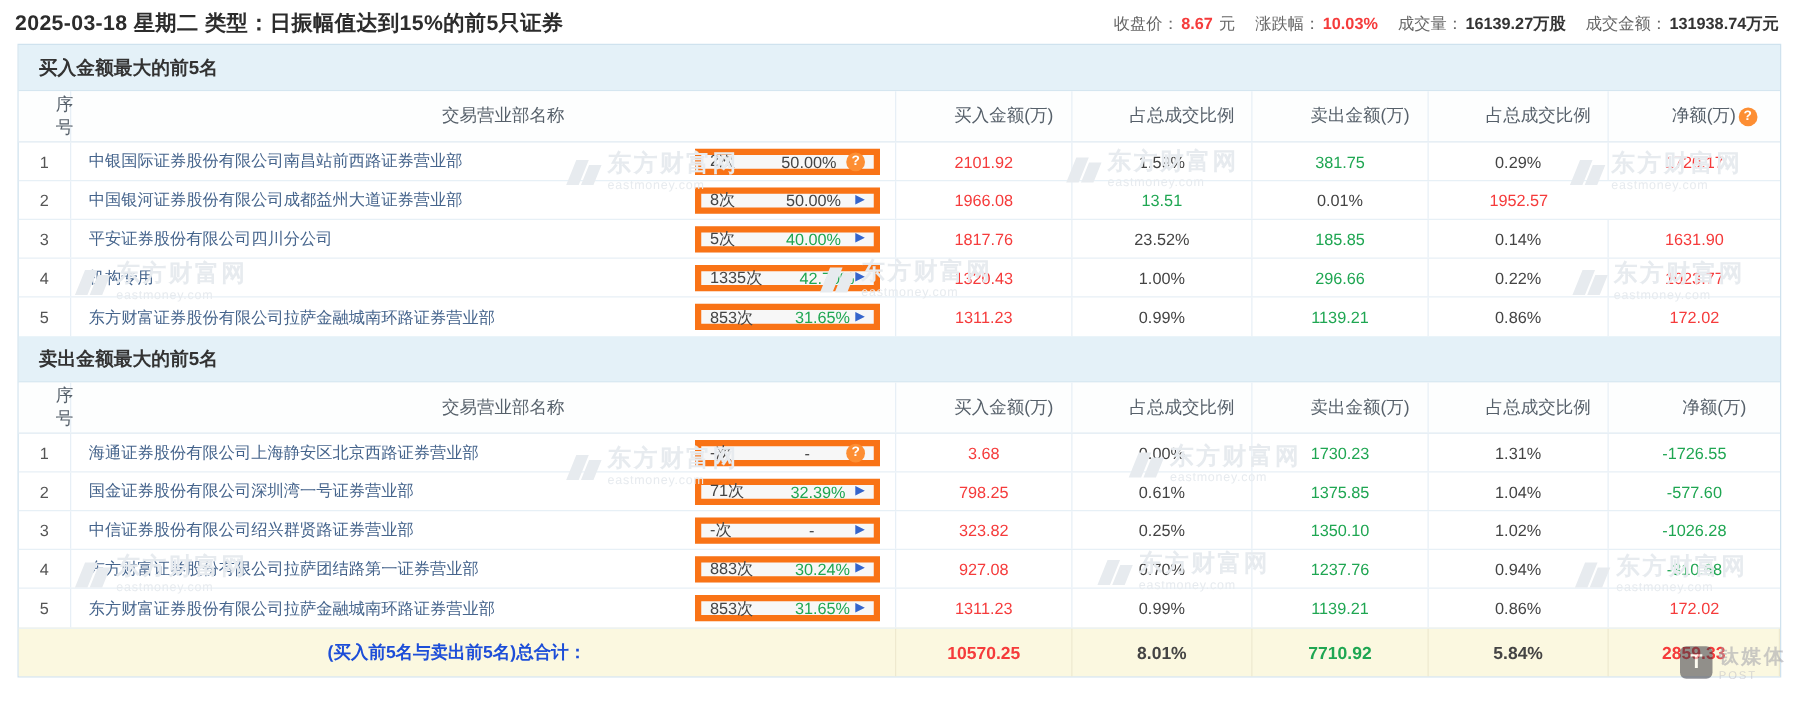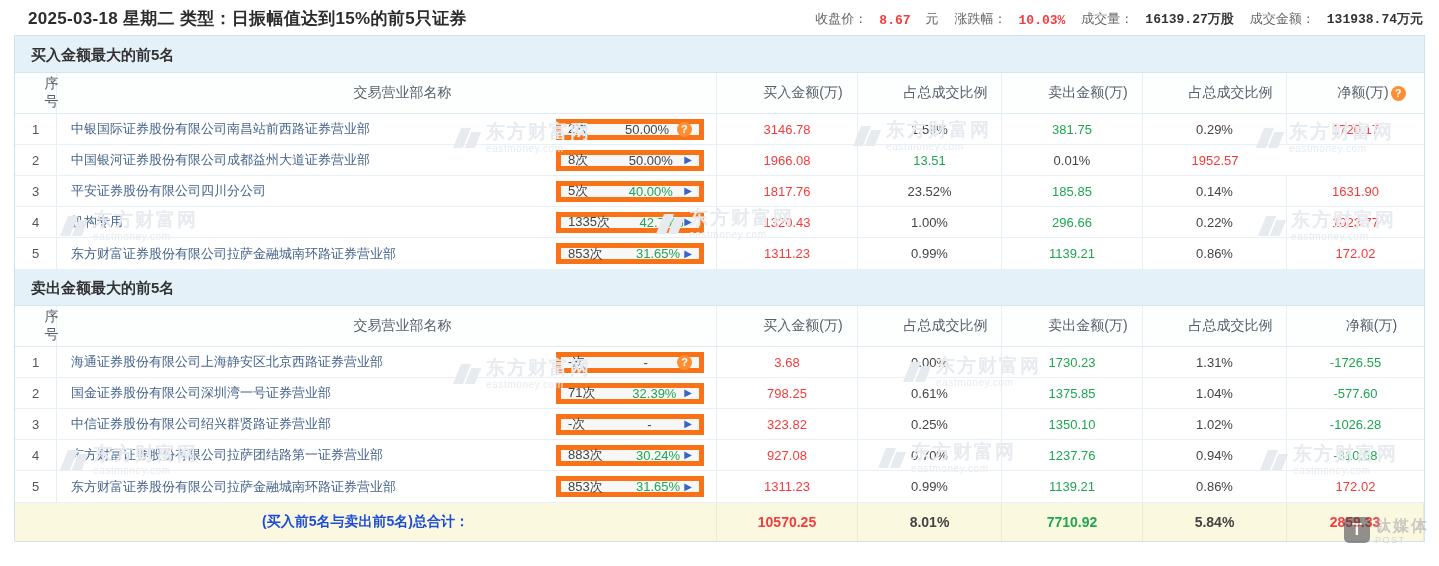--- a/index.html
+++ b/index.html
@@ -1,22 +1,22 @@
 <!DOCTYPE html>
 <html><head>
 <meta charset="utf-8">
 <style>
   * { box-sizing: border-box; margin: 0; padding: 0; }
   html,body { width:1439px; height:566px; background:#fff; font-family:"Liberation Sans","DejaVu Sans",sans-serif; overflow:hidden; position:relative; }
 
   
-  .topbar { display:flex; justify-content:space-between; align-items:center; padding:7px 16px 5px 28px; }
+  .topbar { display:flex; justify-content:space-between; align-items:center; padding:7px 16px 5px 12px; }
   .page-title { font-size:17px; font-weight:700; color:#2c2c2c; letter-spacing:.3px; }
   .stats { display:flex; gap:16px; align-items:baseline; font-size:13px; color:#666; white-space:nowrap; }
-  .stat { display:flex; align-items:flex-end; gap:12px;font-family:Liberation Mono, monospace; }
+  .stat { display:flex; align-items:center; gap:2px; }
   .stat-value { font-weight:700; }
   .stat-value.red { color:#f53b3b; }
   .stat-value.dark { color:#333; }
   .stat-suffix { color:#666; margin-left:3px; }
 
   
   .board { position:relative; margin:0 14px; border:1px solid #cfe2ee; background:#fff; }
   .sec-title { height:37px; line-height:37px; background:#e4f1f8; border-bottom:1px solid #d5e6f0; padding-left:16px; font-size:15px; font-weight:700; color:#333; }
 
   .grid { display:grid; grid-template-columns:42px 1fr 141px 144px 141px 144px 137px; align-items:stretch; }
@@ -110,21 +110,21 @@
     <div class="grid trow">
       <div class="cell idx-cell">1</div>
       <div class="cell name-cell">
         <a class="branch">中银国际证券股份有限公司南昌站前西路证券营业部</a>
         <span class="badge">
           <span class="times">2次</span>
           <span class="pct dark">50.00%</span>
           <span class="icon-q">?</span>
         </span>
       </div>
-      <div class="cell num c-red">3146.78</div>
+      <div class="cell num c-red">2101.92</div>
       <div class="cell num c-dark">1.59%</div>
       <div class="cell num c-green">381.75</div>
       <div class="cell num c-dark">0.29%</div>
       <div class="cell num c-red">1720.17</div>
     </div>
 
     <div class="grid trow">
       <div class="cell idx-cell">2</div>
       <div class="cell name-cell">
         <a class="branch">中国银河证券股份有限公司成都益州大道证券营业部</a>

